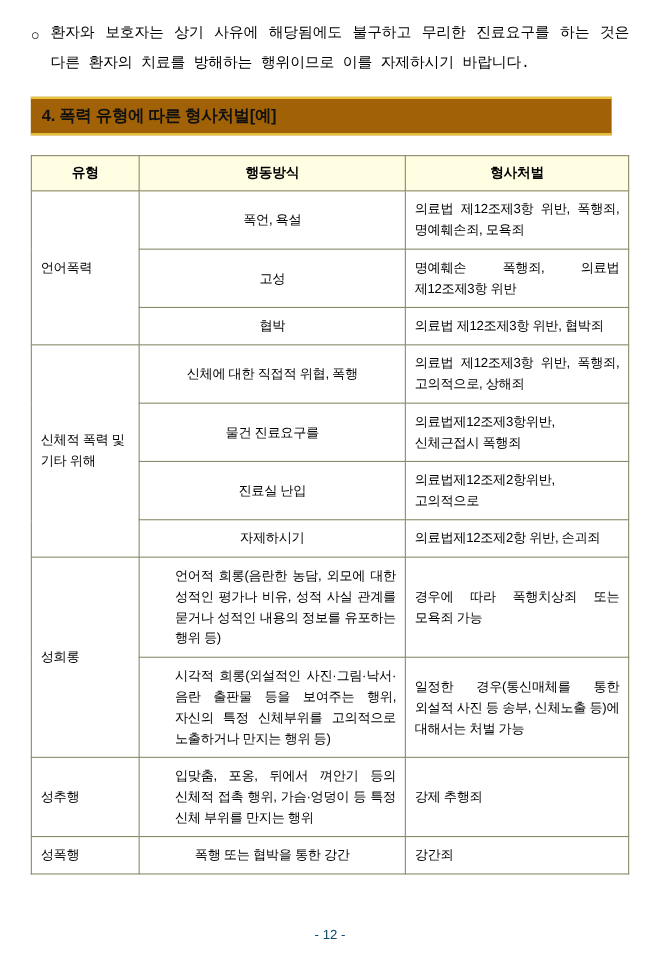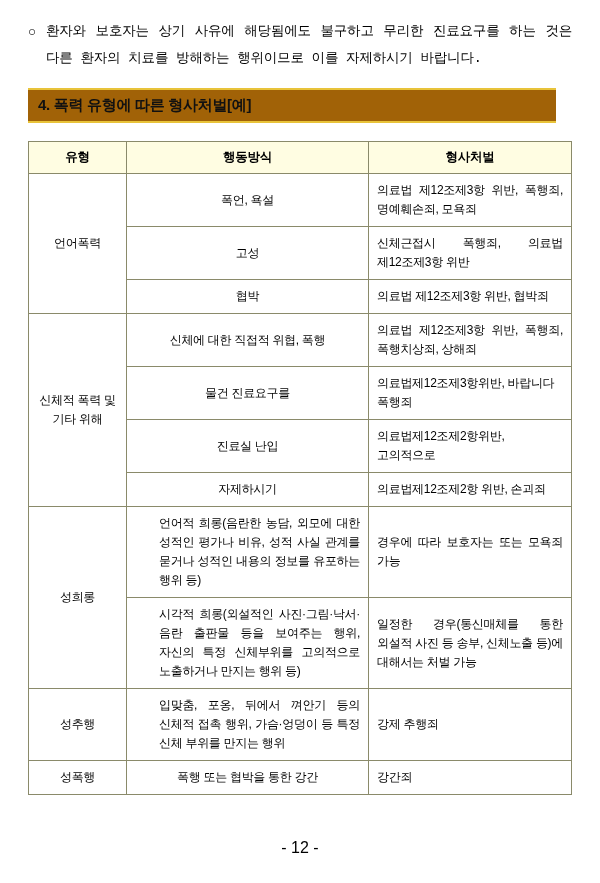--- a/index.html
+++ b/index.html
@@ -81,21 +81,21 @@
     text-align: center;
     font-weight: bold;
     font-size: 12.5px;
     padding: 6px 4px;
   }
   col.c1 { width: 98px; }
   col.c2 { width: 242px; }
   col.c3 { width: 203px; }
 
   td.type-cell {
-    text-align: center;
+    text-align: left;
     font-weight: normal;
     font-size: 12.5px;
     letter-spacing: -0.5px;
   }
   td.behavior-cell {
     text-align: center;
   }
   td.behavior-cell.justify {
     text-align: justify;
     padding-left: 32px;
@@ -107,22 +107,22 @@
     text-align: justify;
   }
 
   
   .page-footer {
     position: absolute;
     left: 0;
     right: 0;
     bottom: 26px;
     text-align: center;
-    font-size: 16px;
-    color: #000000;
+    font-size: 12px;
+    color: #0c4a6e;
   }
 </style>
 </head>
 <body>
 
 <div class="page">
 
   <div class="intro">
     <div class="intro-marker">○</div>
     <div class="intro-text">환자와 보호자는 상기 사유에 해당됨에도 불구하고 무리한 진료요구를 하는 것은 다른 환자의 치료를 방해하는 행위이므로 이를 자제하시기 바랍니다.</div>
@@ -145,49 +145,49 @@
     </thead>
     <tbody>
 
       <tr>
         <td class="type-cell" rowspan="3">언어폭력</td>
         <td class="behavior-cell">폭언, 욕설</td>
         <td class="penalty-cell justify">의료법 제12조제3항 위반, 폭행죄, 명예훼손죄, 모욕죄</td>
       </tr>
       <tr>
         <td class="behavior-cell">고성</td>
-        <td class="penalty-cell justify">신체근접시 폭행죄, 의료법 제12조제3항 위반</td>
+        <td class="penalty-cell justify">명예훼손 폭행죄, 의료법 제12조제3항 위반</td>
       </tr>
       <tr>
         <td class="behavior-cell">협박</td>
         <td class="penalty-cell justify">의료법 제12조제3항 위반, 협박죄</td>
       </tr>
 
       <tr>
         <td class="type-cell" rowspan="4">신체적 폭력 및 기타 위해</td>
         <td class="behavior-cell">신체에 대한 직접적 위협, 폭행</td>
-        <td class="penalty-cell justify">의료법 제12조제3항 위반, 폭행죄, 폭행치상죄, 상해죄</td>
+        <td class="penalty-cell justify">의료법 제12조제3항 위반, 폭행죄, 고의적으로, 상해죄</td>
       </tr>
       <tr>
         <td class="behavior-cell">물건 진료요구를</td>
-        <td class="penalty-cell">의료법제12조제3항위반, 바랍니다 폭행죄</td>
+        <td class="penalty-cell">의료법제12조제3항위반, 신체근접시 폭행죄</td>
       </tr>
       <tr>
         <td class="behavior-cell">진료실 난입</td>
         <td class="penalty-cell">의료법제12조제2항위반, 고의적으로</td>
       </tr>
       <tr>
         <td class="behavior-cell">자제하시기</td>
         <td class="penalty-cell justify">의료법제12조제2항 위반, 손괴죄</td>
       </tr>
 
       <tr>
         <td class="type-cell" rowspan="2">성희롱</td>
         <td class="behavior-cell justify">언어적 희롱(음란한 농담, 외모에 대한 성적인 평가나 비유, 성적 사실 관계를 묻거나 성적인 내용의 정보를 유포하는 행위 등)</td>
-        <td class="penalty-cell justify">경우에 따라 보호자는 또는 모욕죄 가능</td>
+        <td class="penalty-cell justify">경우에 따라 폭행치상죄 또는 모욕죄 가능</td>
       </tr>
       <tr>
         <td class="behavior-cell justify">시각적 희롱(외설적인 사진·그림·낙서·음란 출판물 등을 보여주는 행위, 자신의 특정 신체부위를 고의적으로 노출하거나 만지는 행위 등)</td>
         <td class="penalty-cell justify">일정한 경우(통신매체를 통한 외설적 사진 등 송부, 신체노출 등)에 대해서는 처벌 가능</td>
       </tr>
 
       <tr>
         <td class="type-cell">성추행</td>
         <td class="behavior-cell justify">입맞춤, 포옹, 뒤에서 껴안기 등의 신체적 접촉 행위, 가슴·엉덩이 등 특정 신체 부위를 만지는 행위</td>
         <td class="penalty-cell">강제 추행죄</td>

